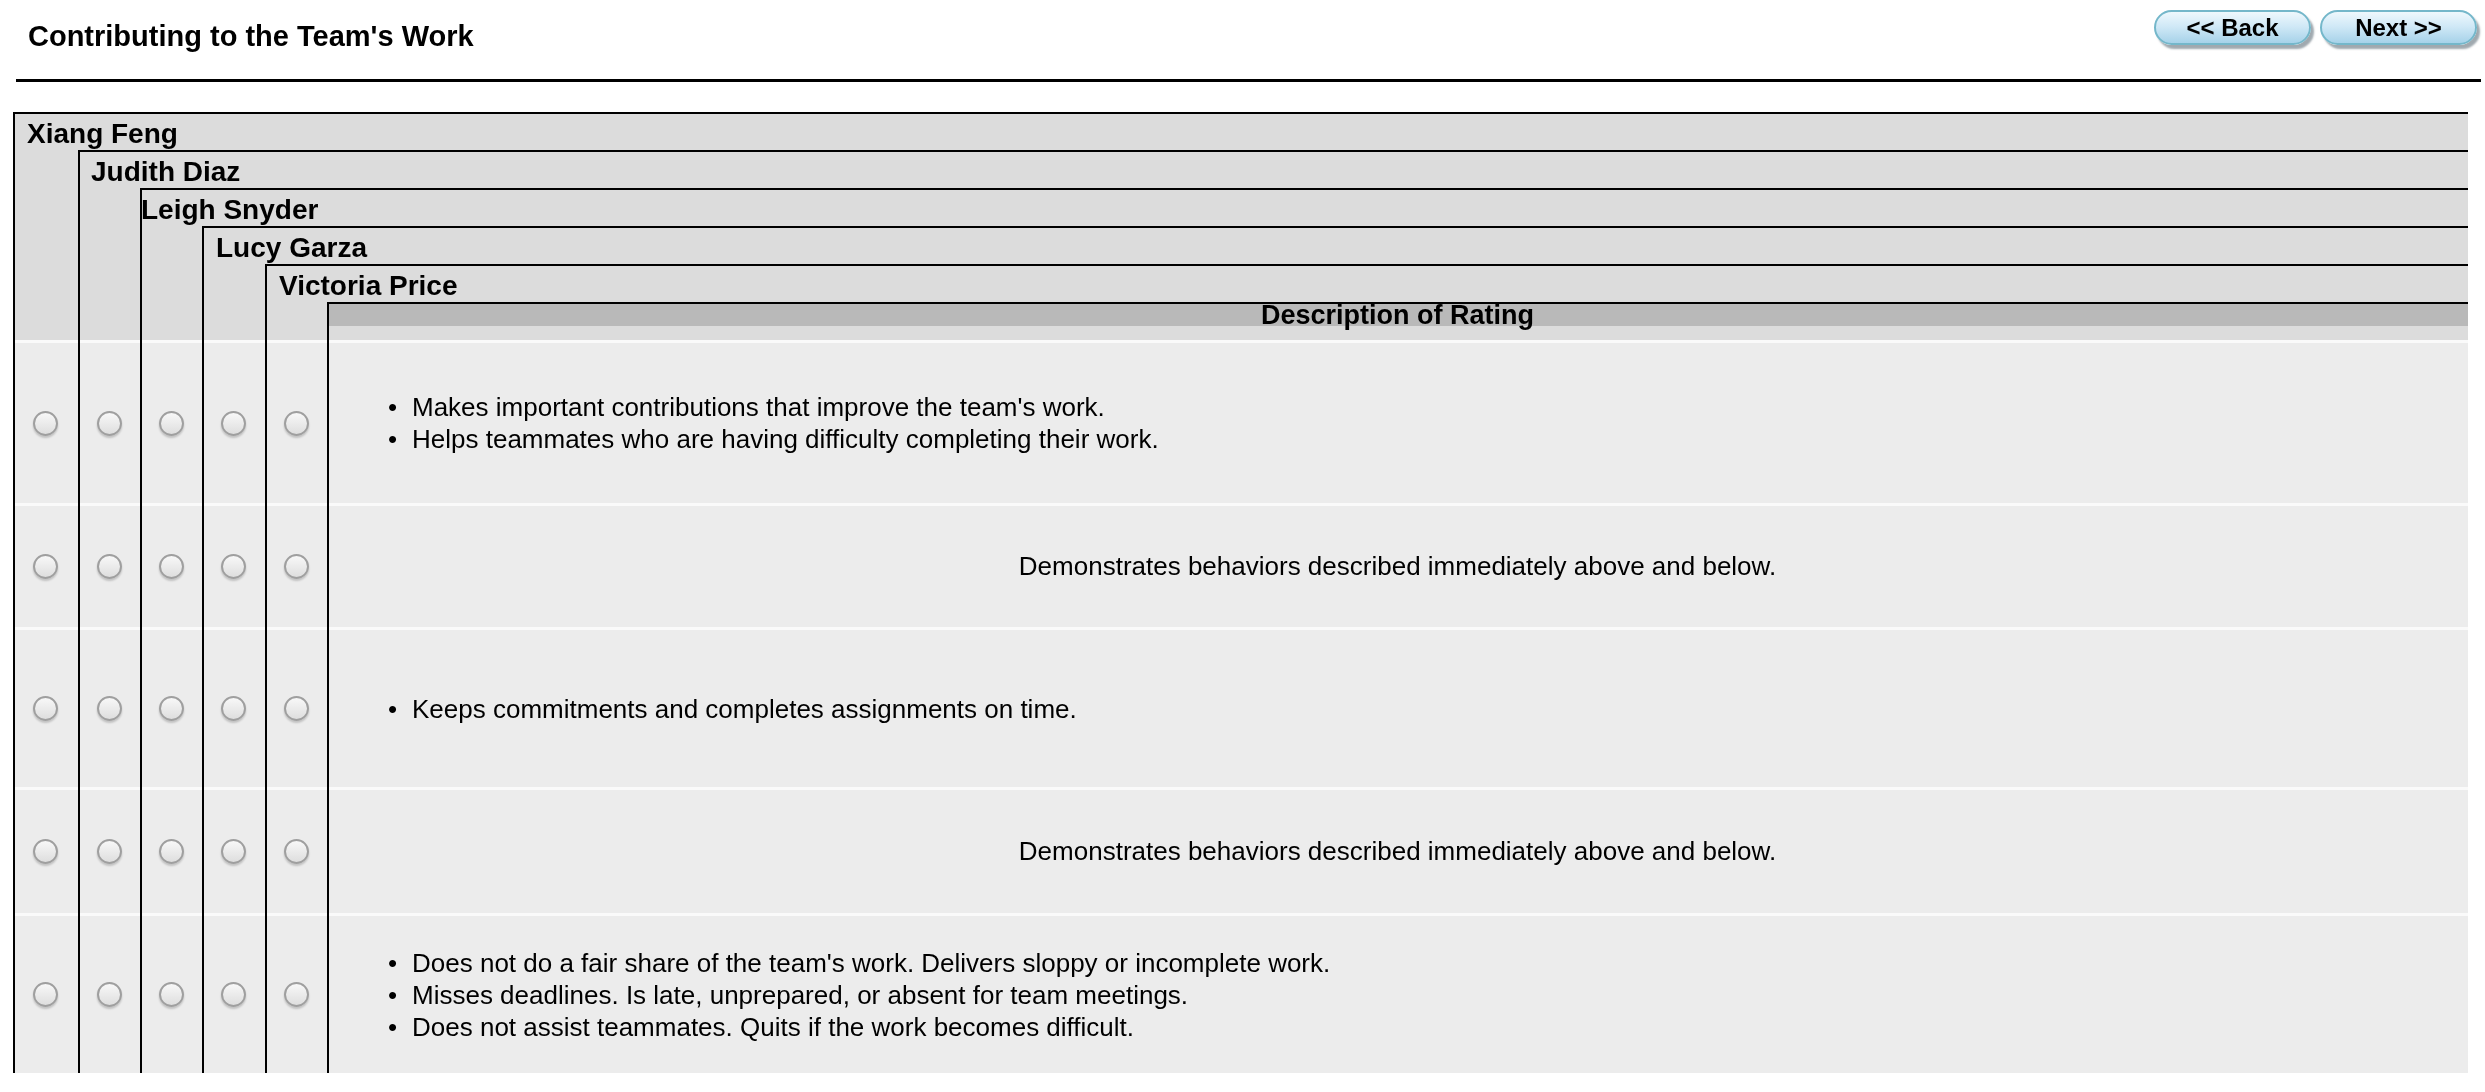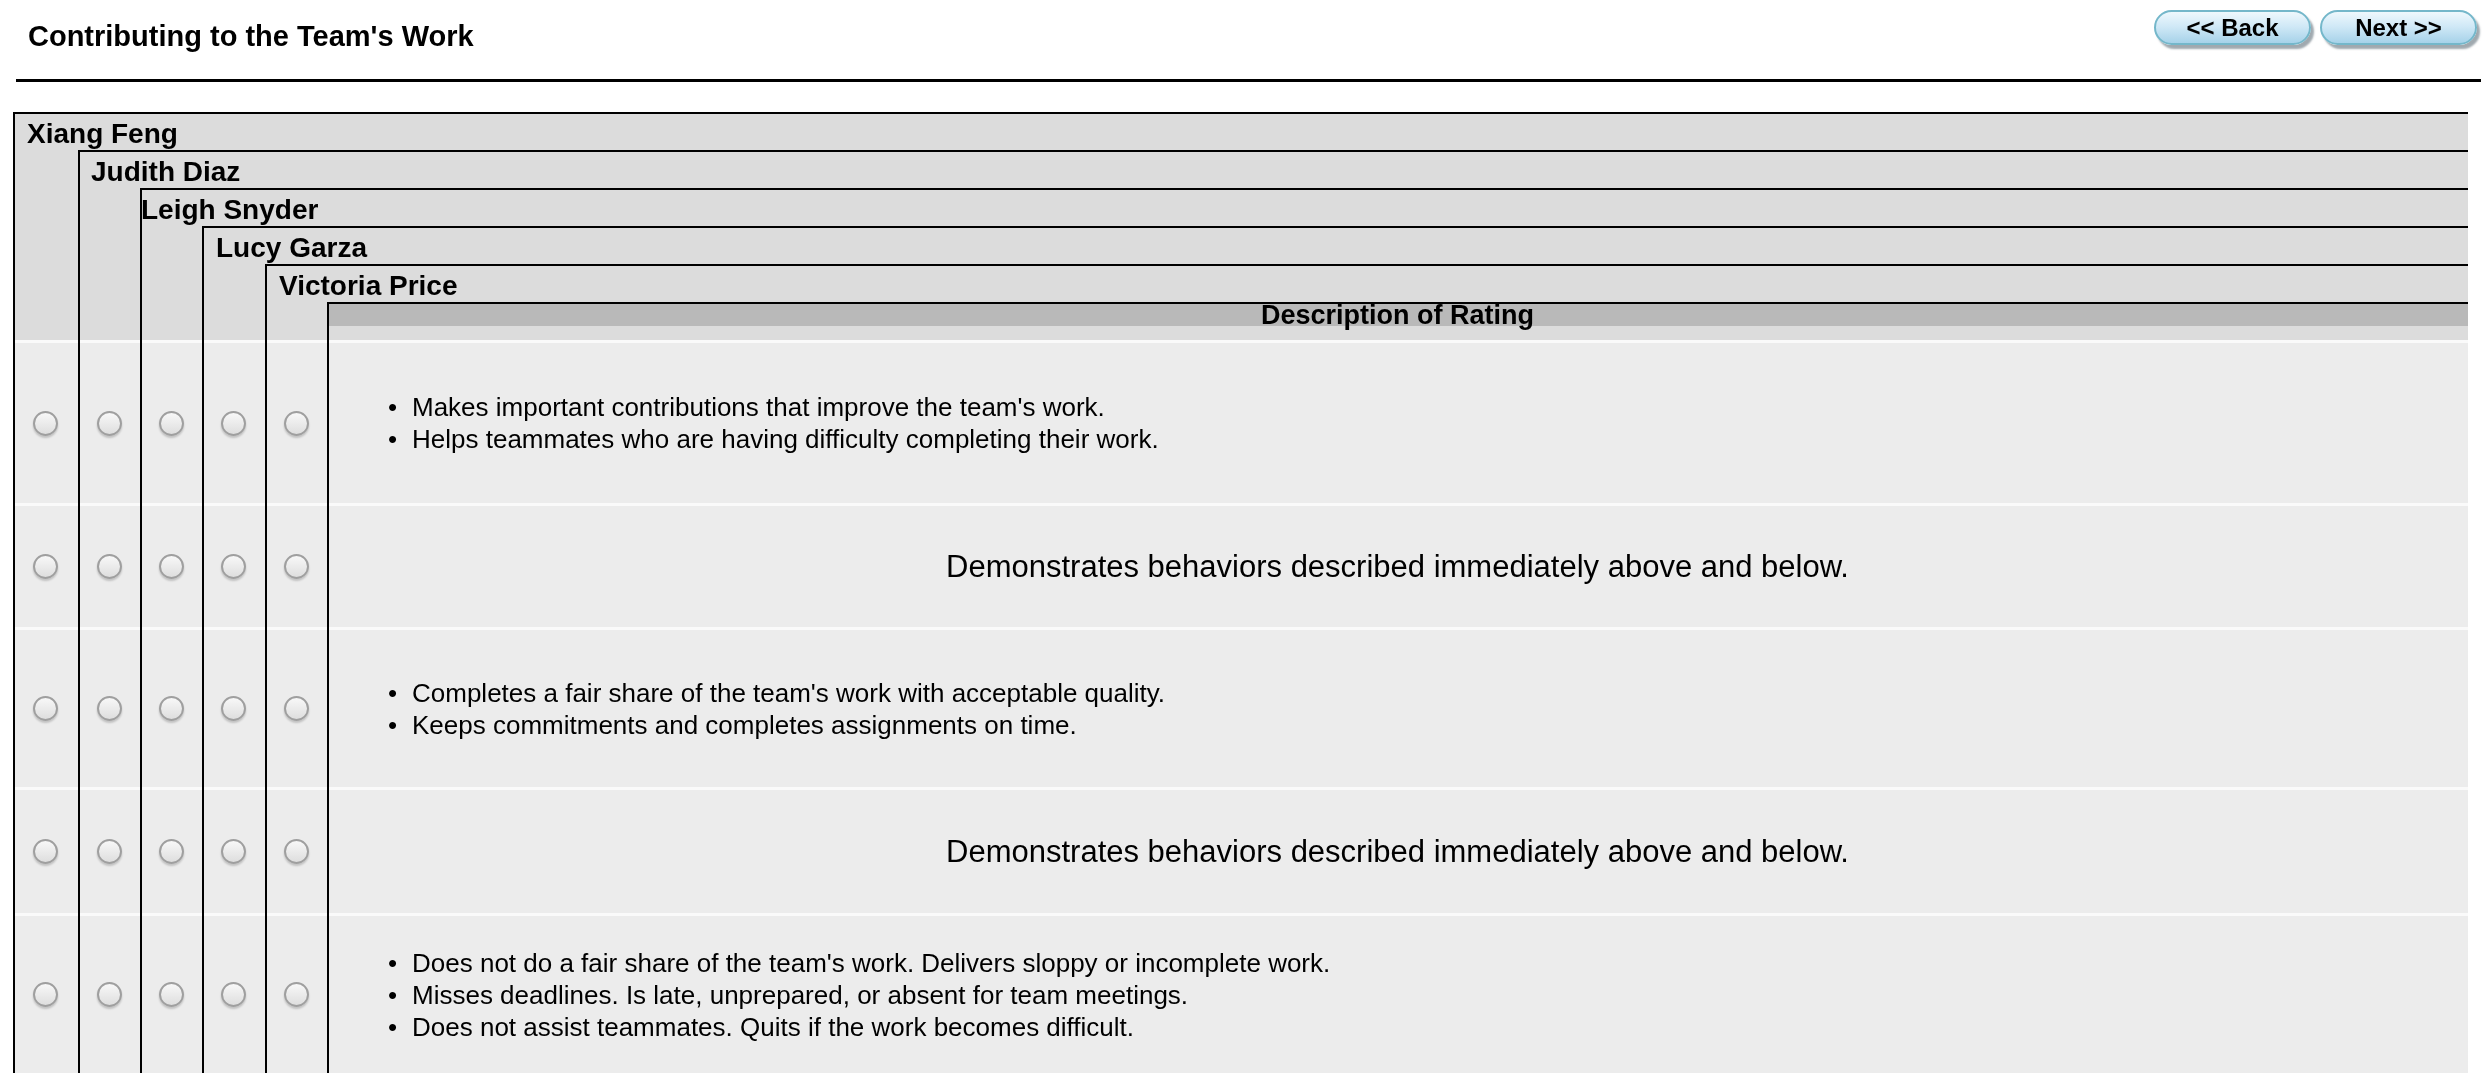--- a/index.html
+++ b/index.html
@@ -40,21 +40,21 @@
   .c1{width:65px}.c2{width:62px}.c3{width:62px}.c4{width:63px}.c5{width:62px}
   .radio{
     width:21px;height:21px;border-radius:50%;
     border:2px solid #9f9f9f;
     background:linear-gradient(180deg,#f8f8f8 0%,#dedede 100%);
     box-shadow:0 2px 2px rgba(0,0,0,0.18);
     cursor:pointer;
   }
   .desc-cell{flex:1;display:flex;align-items:center;overflow:hidden;}
   .desc-cell.center{justify-content:center;}
-  .center-text{font-size:31px;}
+  .center-text{font-size:26px;}
   .bullet-list{list-style:none;margin:0;padding:0;}
   .bullet-list li{position:relative;padding-left:85px;font-size:26px;line-height:32px;white-space:nowrap;}
   .bullet-list li::before{content:"\2022";position:absolute;left:61px;top:0;}
 </style>
 </head>
 <body>
 
 <h1 class="page-title">Contributing to the Team's Work</h1>
 
 <div class="nav-buttons">
@@ -147,21 +147,20 @@
           <span class="radio"></span>
         </div>
       <div class="radio-cell c4">
           <span class="radio"></span>
         </div>
       <div class="radio-cell c5">
           <span class="radio"></span>
         </div>
       <div class="desc-cell">
         <ul class="bullet-list">
-          <li>Completes a fair share of the team's work with acceptable quality.</li>
           <li>Keeps commitments and completes assignments on time.</li>
         </ul>
       </div>
     </div>
     <div class="row-sep"></div>
 
     <div class="row" style="height:123px">
       <div class="radio-cell c1">
           <span class="radio"></span>
         </div>

